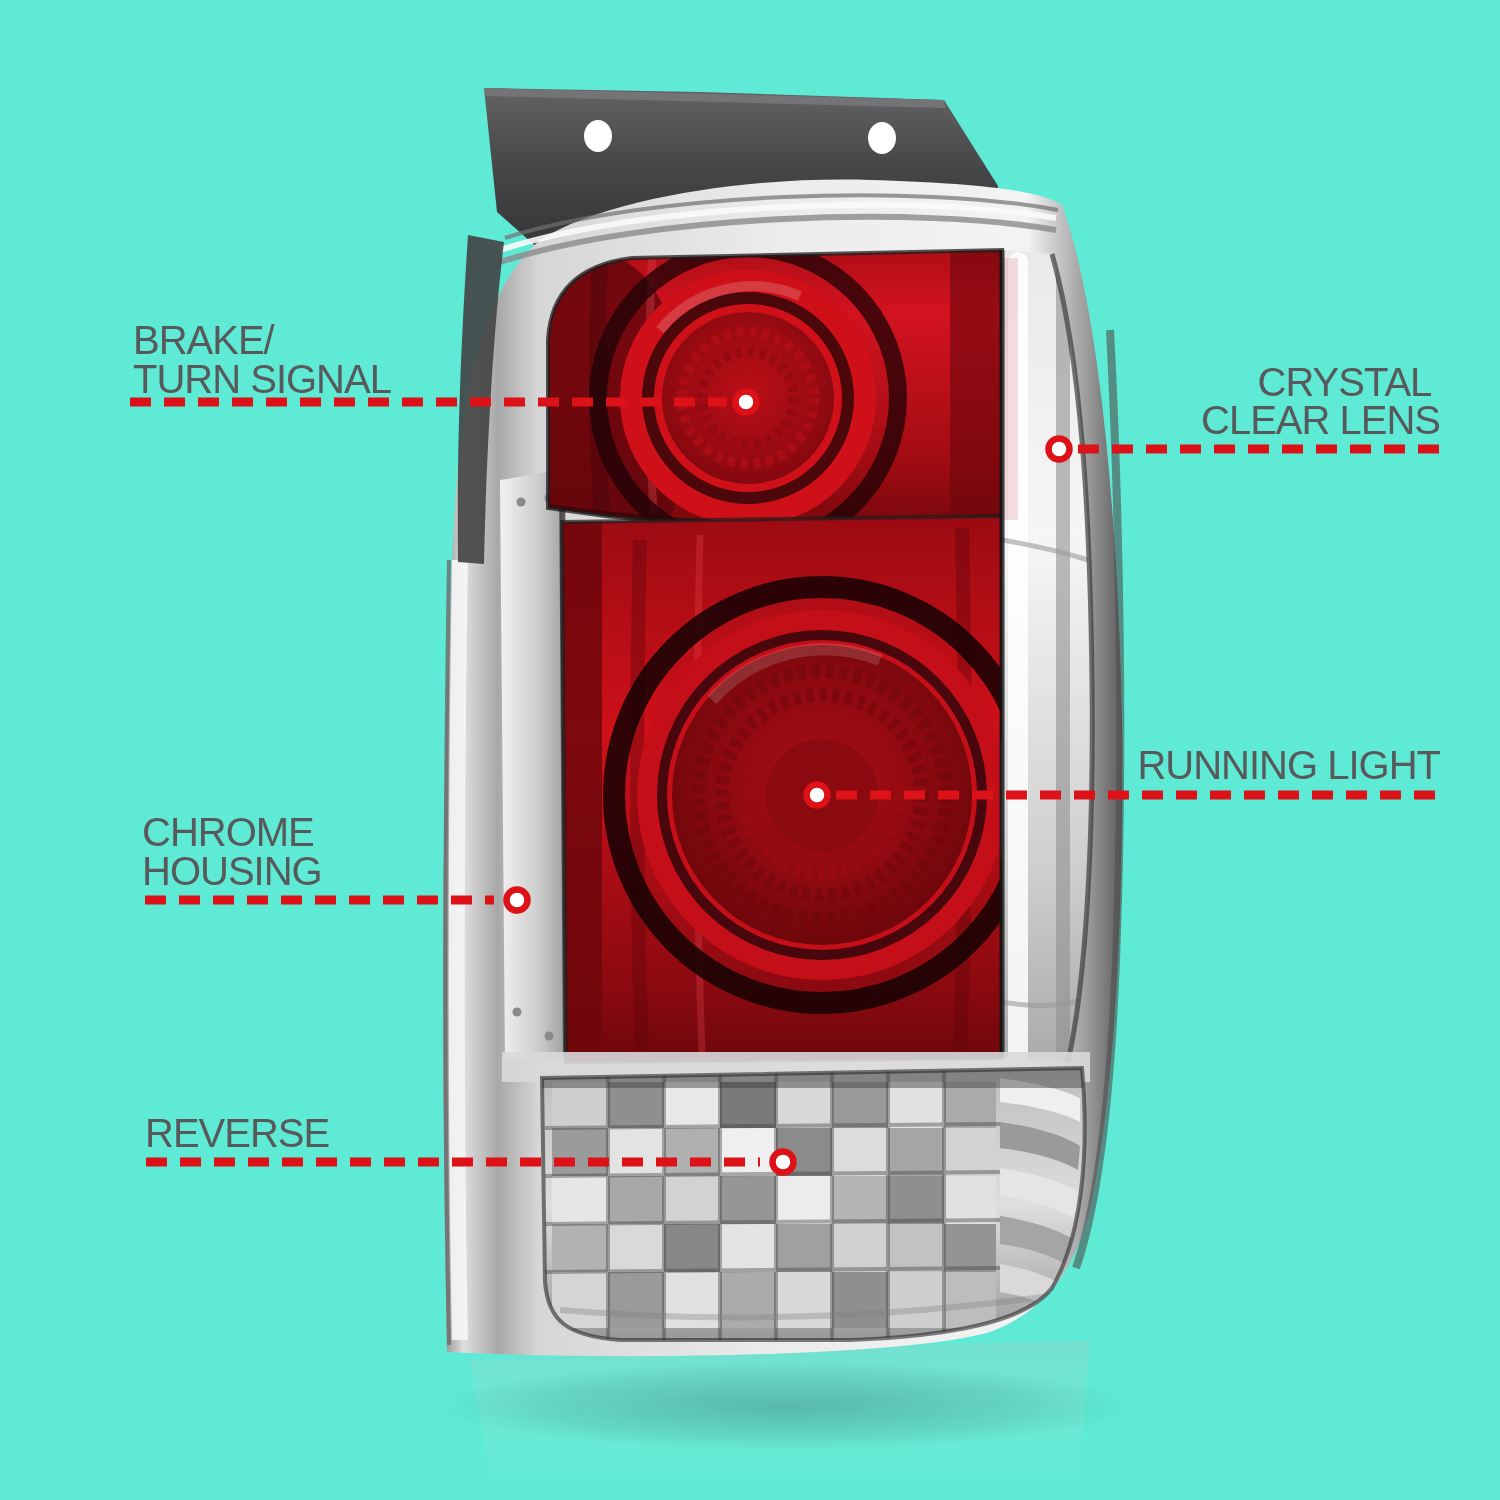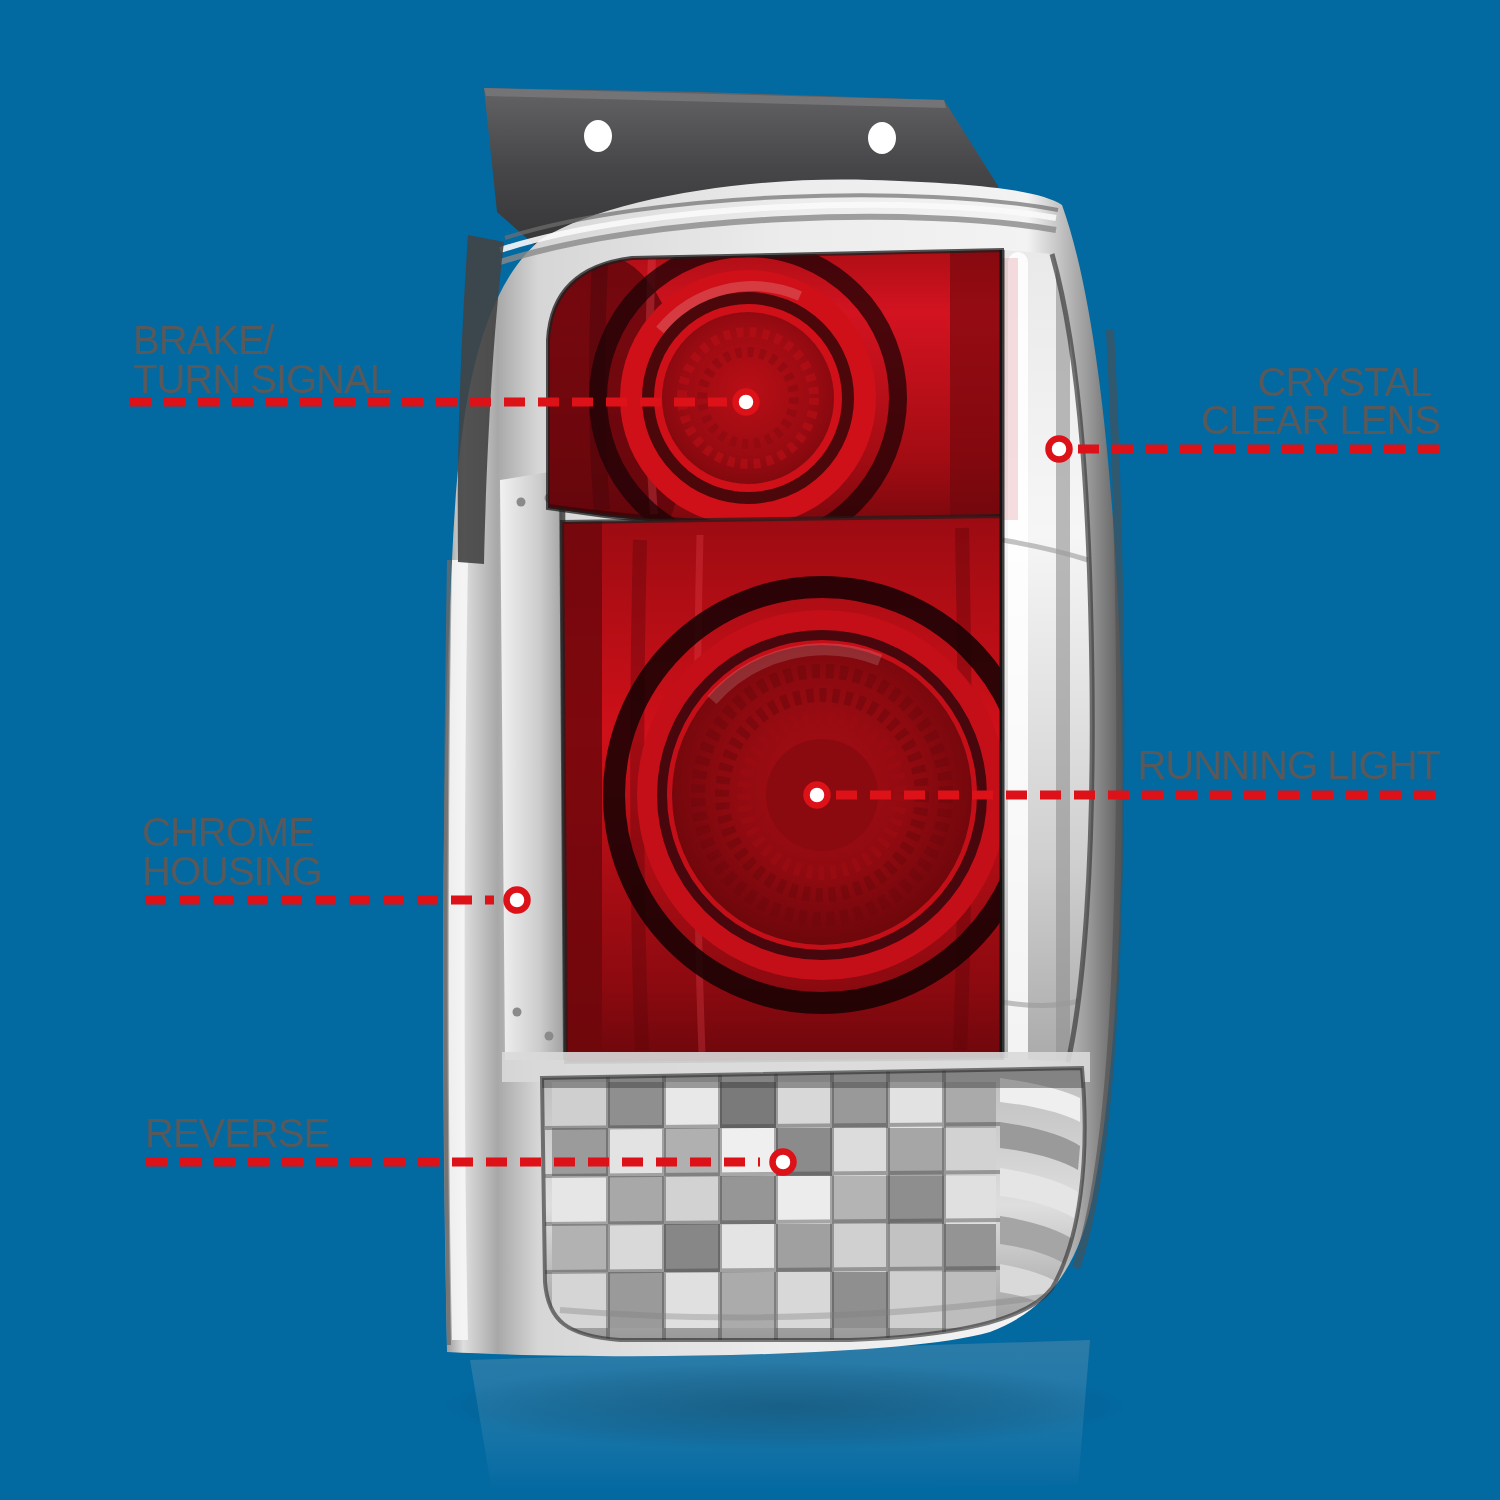--- a/index.html
+++ b/index.html
@@ -1,16 +1,16 @@
 <!DOCTYPE html>
 <html><head>
 <meta charset="utf-8">
 <style>
   html,body{margin:0;padding:0;background:#ffffff;}
-  .stage{position:relative;width:1500px;height:1500px;background:#0369a1;overflow:hidden;}
+  .stage{position:relative;width:1500px;height:1500px;background:#5eead4;overflow:hidden;}
   svg{display:block;}
   .callout-text{
     font-family:"Liberation Sans", sans-serif;
     font-size:40px;
     font-weight:400;
     letter-spacing:-1px;
     fill:#58595b;
   }
   .callout-line{
     stroke:#dd1118;

